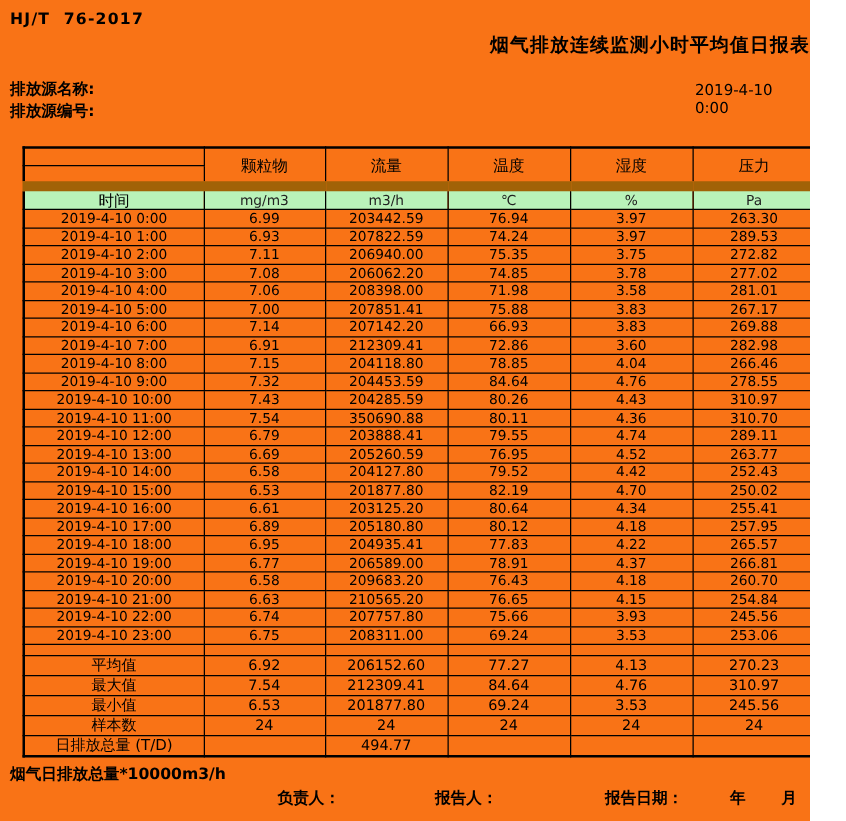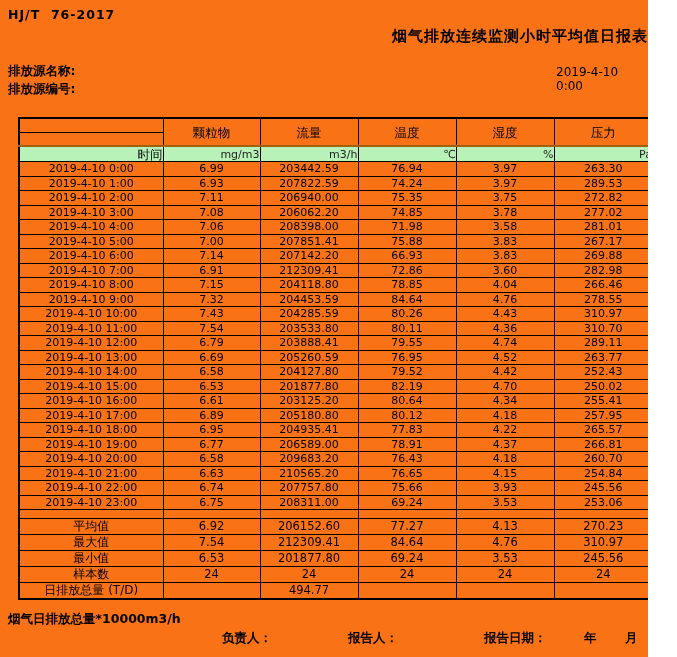--- a/index.html
+++ b/index.html
@@ -20,21 +20,21 @@
     border:2px solid #000;
   }
   table.report td, table.report th {
     border:1px solid #000; padding:0; margin:0;
     text-align:center; vertical-align:middle;
     font-size:11px; line-height:13px; height:13.5px;
     font-weight:normal; white-space:nowrap; overflow:hidden;
   }
   tr.h-thin td, tr.h-thin th { height:12.5px; }
   table.report th { font-size:12.5px; }
-  tr.h-green td { background:var(--green,#b9f2b9); height:14px; border-top:2px solid #a16207; color:#222;text-align:right; }
+  tr.h-green td { background:var(--green,#b9f2b9); height:14px; border-top:8px solid #a16207; color:#222; }
   tr.h-green td.time-label { font-size:12.5px; color:#000; }
   tr.spacer td { height:8px; }
   tbody.summary td { height:15px; font-size:11.5px;margin-left:20px; }
   tbody.summary td:first-child { font-size:12px; }
 
   .note { position:absolute; left:8px; top:611px; font-size:12.5px; font-weight:bold; }
   .sign { position:absolute; top:630px; font-size:12.5px; font-weight:bold; }
   .s-unit { left:8px; }
   .s-resp { left:222px; }
   .s-rept { left:348px;font-family:Liberation Serif, serif; }
@@ -169,21 +169,21 @@
           <td>2019-4-10 10:00</td>
           <td>7.43</td>
           <td>204285.59</td>
           <td>80.26</td>
           <td>4.43</td>
           <td>310.97</td>
         </tr>
         <tr>
           <td>2019-4-10 11:00</td>
           <td>7.54</td>
-          <td>203533.80</td>
+          <td>350690.88</td>
           <td>80.11</td>
           <td>4.36</td>
           <td>310.70</td>
         </tr>
         <tr>
           <td>2019-4-10 12:00</td>
           <td>6.79</td>
           <td>203888.41</td>
           <td>79.55</td>
           <td>4.74</td>

